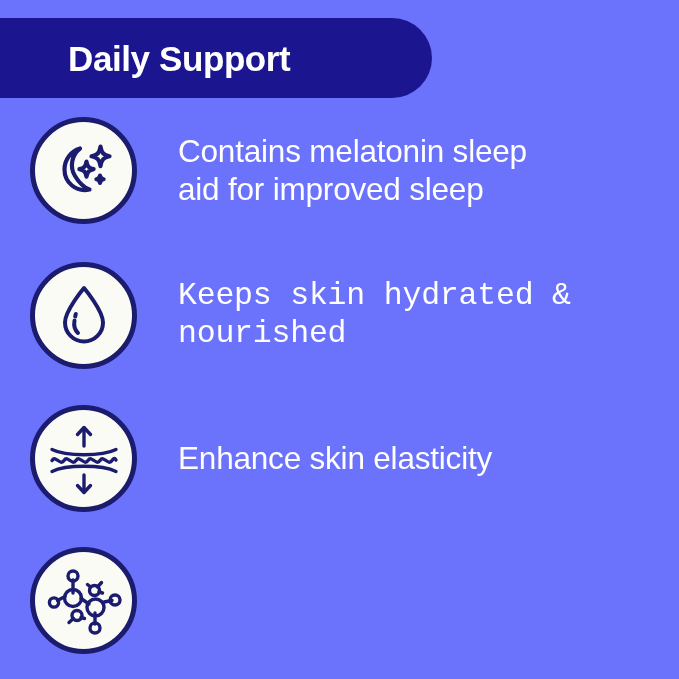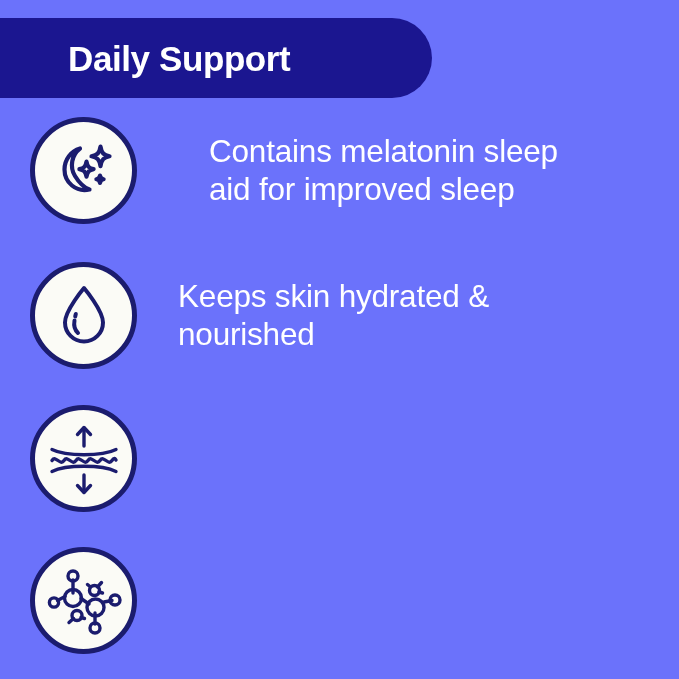--- a/index.html
+++ b/index.html
@@ -46,22 +46,22 @@
     left:0; top:104px;
     width:679px;
   }
   .feature-row {
     position:absolute;
     left:0;
     width:679px;
     display:flex;
     align-items:center;
   }
-  .feature-row[data-row="0"] { top:12px;  height:108px;gap:31px; }
-  .feature-row[data-row="1"] { top:157px; height:108px; }
+  .feature-row[data-row="0"] { top:12px;  height:108px; }
+  .feature-row[data-row="1"] { top:157px; height:108px;font-family:Liberation Mono, monospace; }
   .feature-row[data-row="2"] { top:300px; height:108px; }
   .feature-row[data-row="3"] { top:442px; height:108px; }
 
   .icon-badge {
     flex:0 0 auto;
     margin-left:30px;
     width:107px; height:107px;
     border-radius:50%;
     background:#fbfbf6;
     border:5px solid #1b1c6e;
@@ -125,20 +125,21 @@
         <svg width="80" height="80" viewBox="0 0 80 80" fill="none" stroke="#1b1c6e" stroke-width="3.4" stroke-linecap="round" stroke-linejoin="round">
           <line x1="40" y1="10" x2="40" y2="28"></line>
           <polyline points="33.5,16.5 40,9.5 46.5,16.5"></polyline>
           <path d="M8 31.5 C22 38.5 58 38.5 72 31.5"></path>
           <path d="M8 42.5 C12 36.5 16 48.5 20 42.5 C24 36.5 28 48.5 32 42.5 C36 36.5 40 48.5 44 42.5 C48 36.5 52 48.5 56 42.5 C60 36.5 64 48.5 68 42.5 C70 39.5 71 40.5 72 42"></path>
           <path d="M8 53.5 C22 46.5 58 46.5 72 53.5"></path>
           <line x1="40" y1="57" x2="40" y2="74"></line>
           <polyline points="33.5,67.5 40,74.5 46.5,67.5"></polyline>
         </svg>
       </div>
+      <div class="feature-text">Enhance skin elasticity</div>
     </div>
 
     <div class="feature-row" data-row="3">
       <div class="icon-badge">
         <svg width="80" height="80" viewBox="0 0 80 80" fill="none" stroke="#1b1c6e" stroke-width="3.4" stroke-linecap="round" stroke-linejoin="round">
 
           <line x1="29" y1="33" x2="29" y2="20"></line>
           <line x1="21" y1="36.5" x2="13.5" y2="40.5"></line>
           <line x1="37" y1="38.5" x2="45" y2="44"></line>
           <line x1="60" y1="42" x2="68" y2="40.5"></line>

